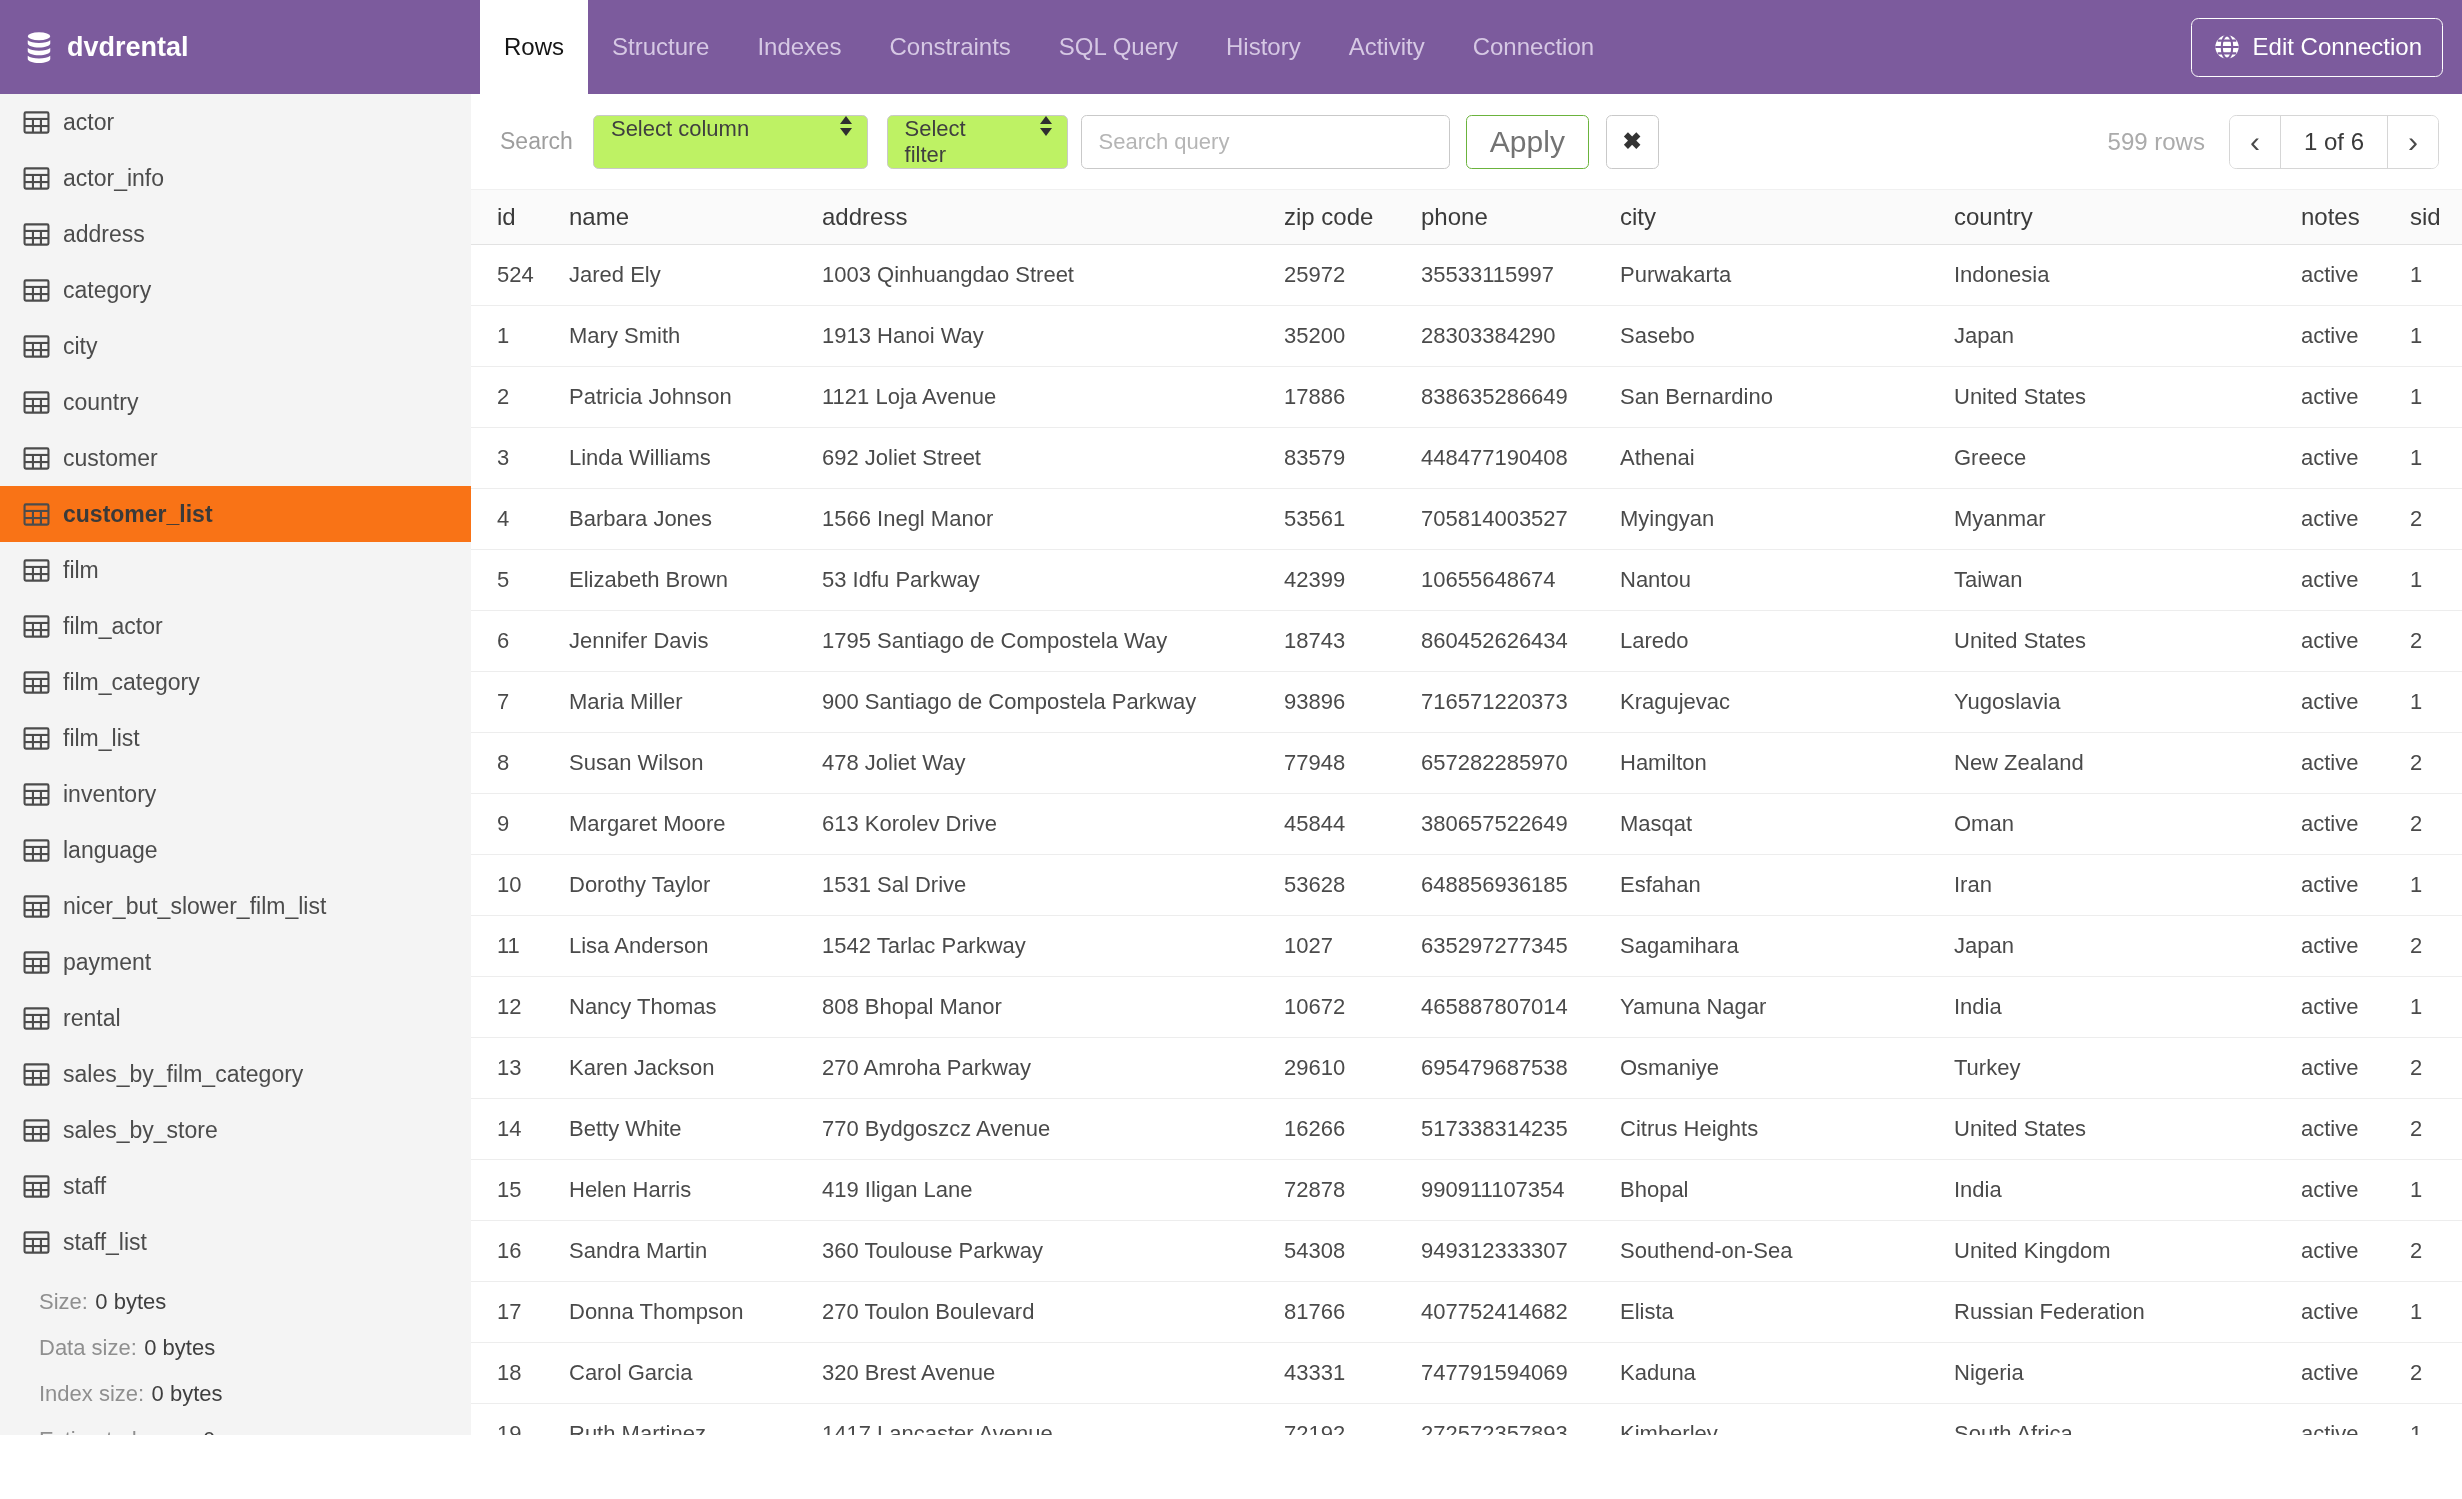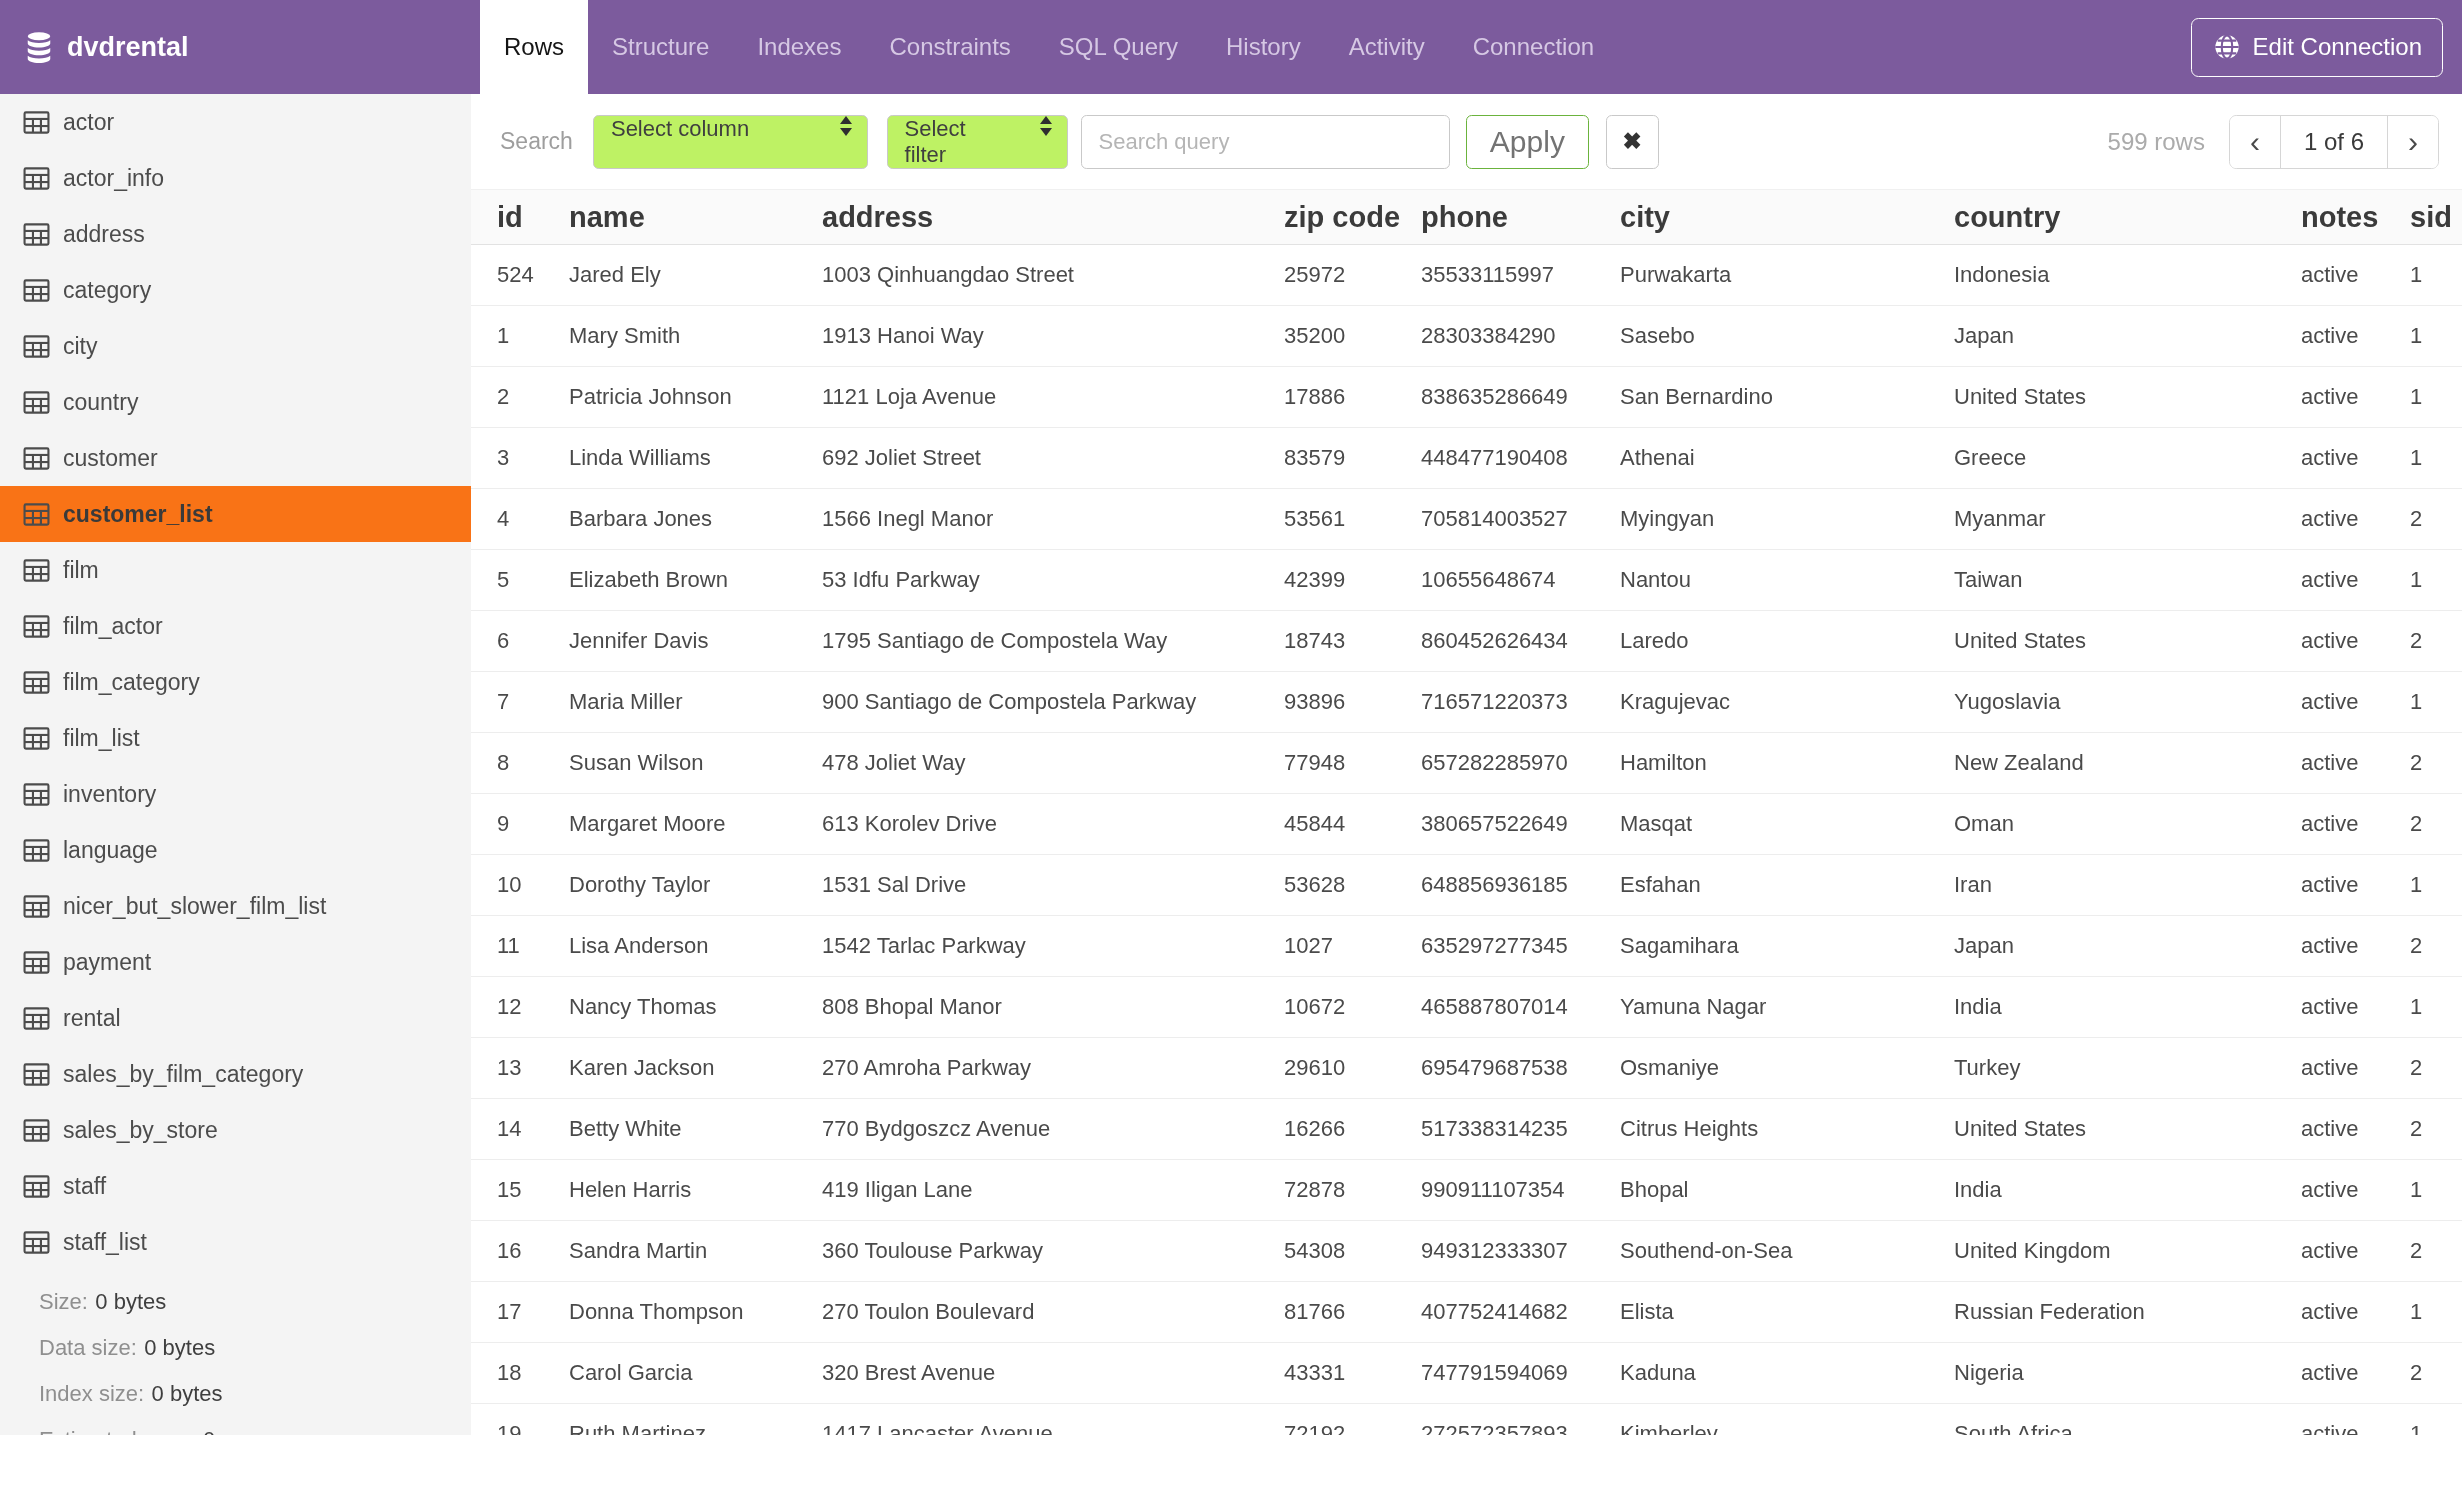--- a/index.html
+++ b/index.html
@@ -57,21 +57,21 @@
                 border:1.9px solid #d6d6d6; border-radius:7.4px; overflow:hidden; background:#fff; }
   .page-btn { width:50px; display:flex; align-items:center; justify-content:center;
               font-size:30px; color:#4a4a4a; background:#fff; border:none; cursor:pointer; }
   .page-current { padding:0 23px; display:flex; align-items:center; font-size:24px; color:#3a3a3a;
                   border-left:1.9px solid #d6d6d6; border-right:1.9px solid #d6d6d6; }
 
   
   .grid { position:absolute; left:471px; top:189px; right:0; bottom:0; overflow:hidden; }
   table { border-collapse:collapse; table-layout:fixed; width:1991px; }
   thead th { height:55px; background:#fafafa; border-top:0.9px solid #f0f0f0; border-bottom:1.9px solid #e2e2e2;
-             font-size:29px; font-weight:bold; color:#3b3b3b; text-align:left; padding:0 9.3px 0 0;
+             font-size:24px; font-weight:normal; color:#3b3b3b; text-align:left; padding:0 9.3px 0 0;
              white-space:nowrap; overflow:hidden; }
   tbody td { height:61px; border-bottom:1.9px solid #ededed; background:#fff; font-size:22px; color:#4a4a4a;
              padding:0 9.3px 0 0; white-space:nowrap; overflow:hidden; }
   thead th:first-child, tbody td:first-child { padding-left:26px; }
 </style>
 </head>
 <body>
 
 <div id="app">
 

